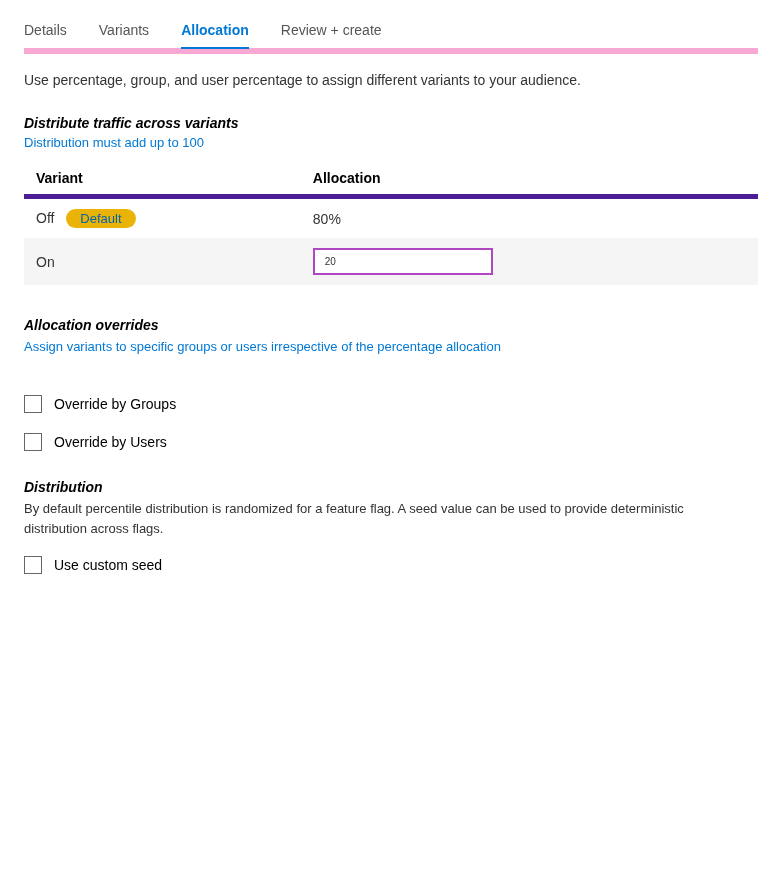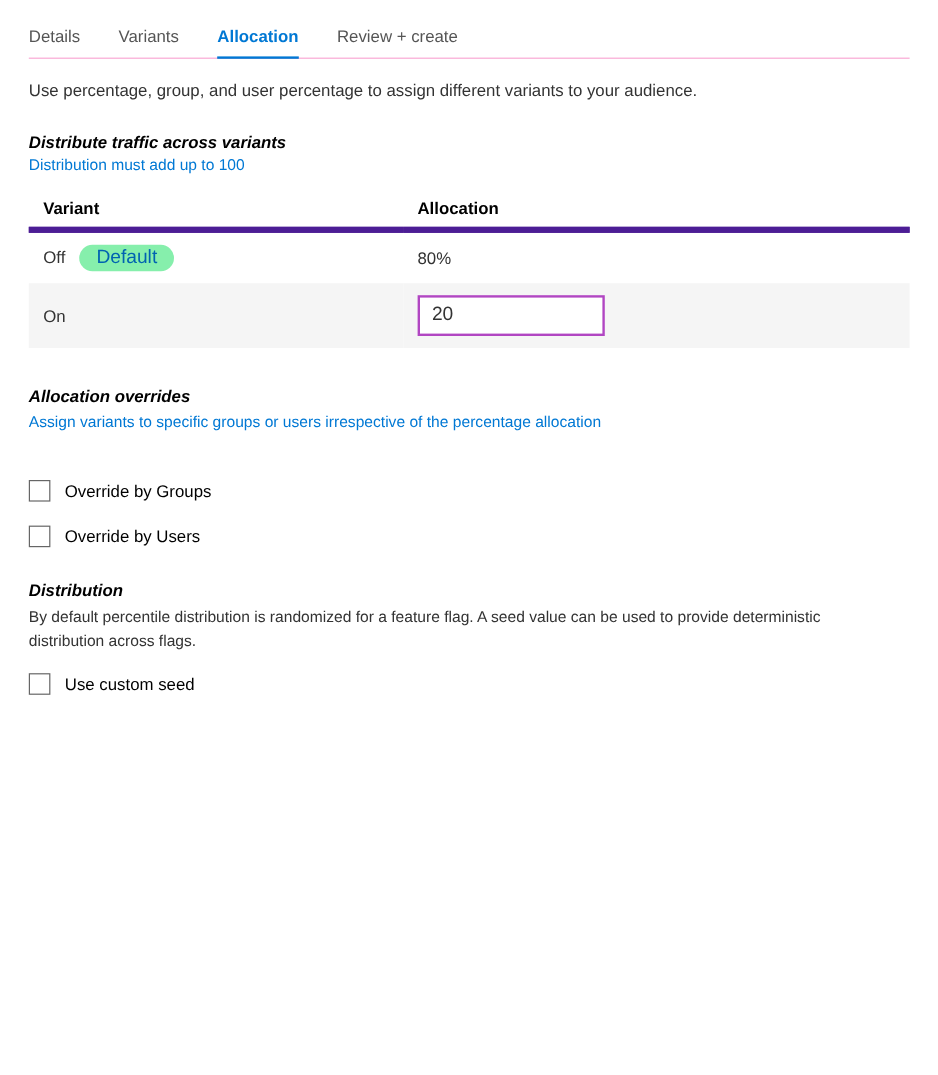--- a/index.html
+++ b/index.html
@@ -8,21 +8,21 @@
       font-size: 14px;
       color: #333;
       background: #fff;
       padding: 0 24px;
     }
 
     
     .tabs {
       display: flex;
       gap: 32px;
-      border-bottom: 1px solid #f9a8d4;
+      border-bottom: 6px solid #f9a8d4;
       margin-bottom: 16px;
       padding-top: 12px;
     }
     .tab {
       padding: 10px 0;
       cursor: pointer;
       color: #555;
       font-size: 14px;
       white-space: nowrap;
       position: relative;
@@ -84,33 +84,33 @@
     }
     .variant-table tr:nth-child(odd) td {
       background: #fff;
     }
     .variant-table tr:nth-child(even) td {
       background: #f5f5f5;
     }
 
     .default-badge {
       display: inline-block;
-      background: #86efac;
+      background: #eab308;
       color: #0063b1;
       border-radius: 20px;
       padding: 2px 14px;
-      font-size: 16px;
+      font-size: 13px;
       margin-left: 8px;
     }
 
     .allocation-input {
-      width: 156px;
+      width: 180px;
       border: 2px solid #b146c2;
       padding: 6px 10px;
-      font-size: 16px;
+      font-size: 10px;
       outline: none;
       color: #333;
     }
 
     .allocation-text {
       font-size: 14px;
       color: #333;
     }
 
     

